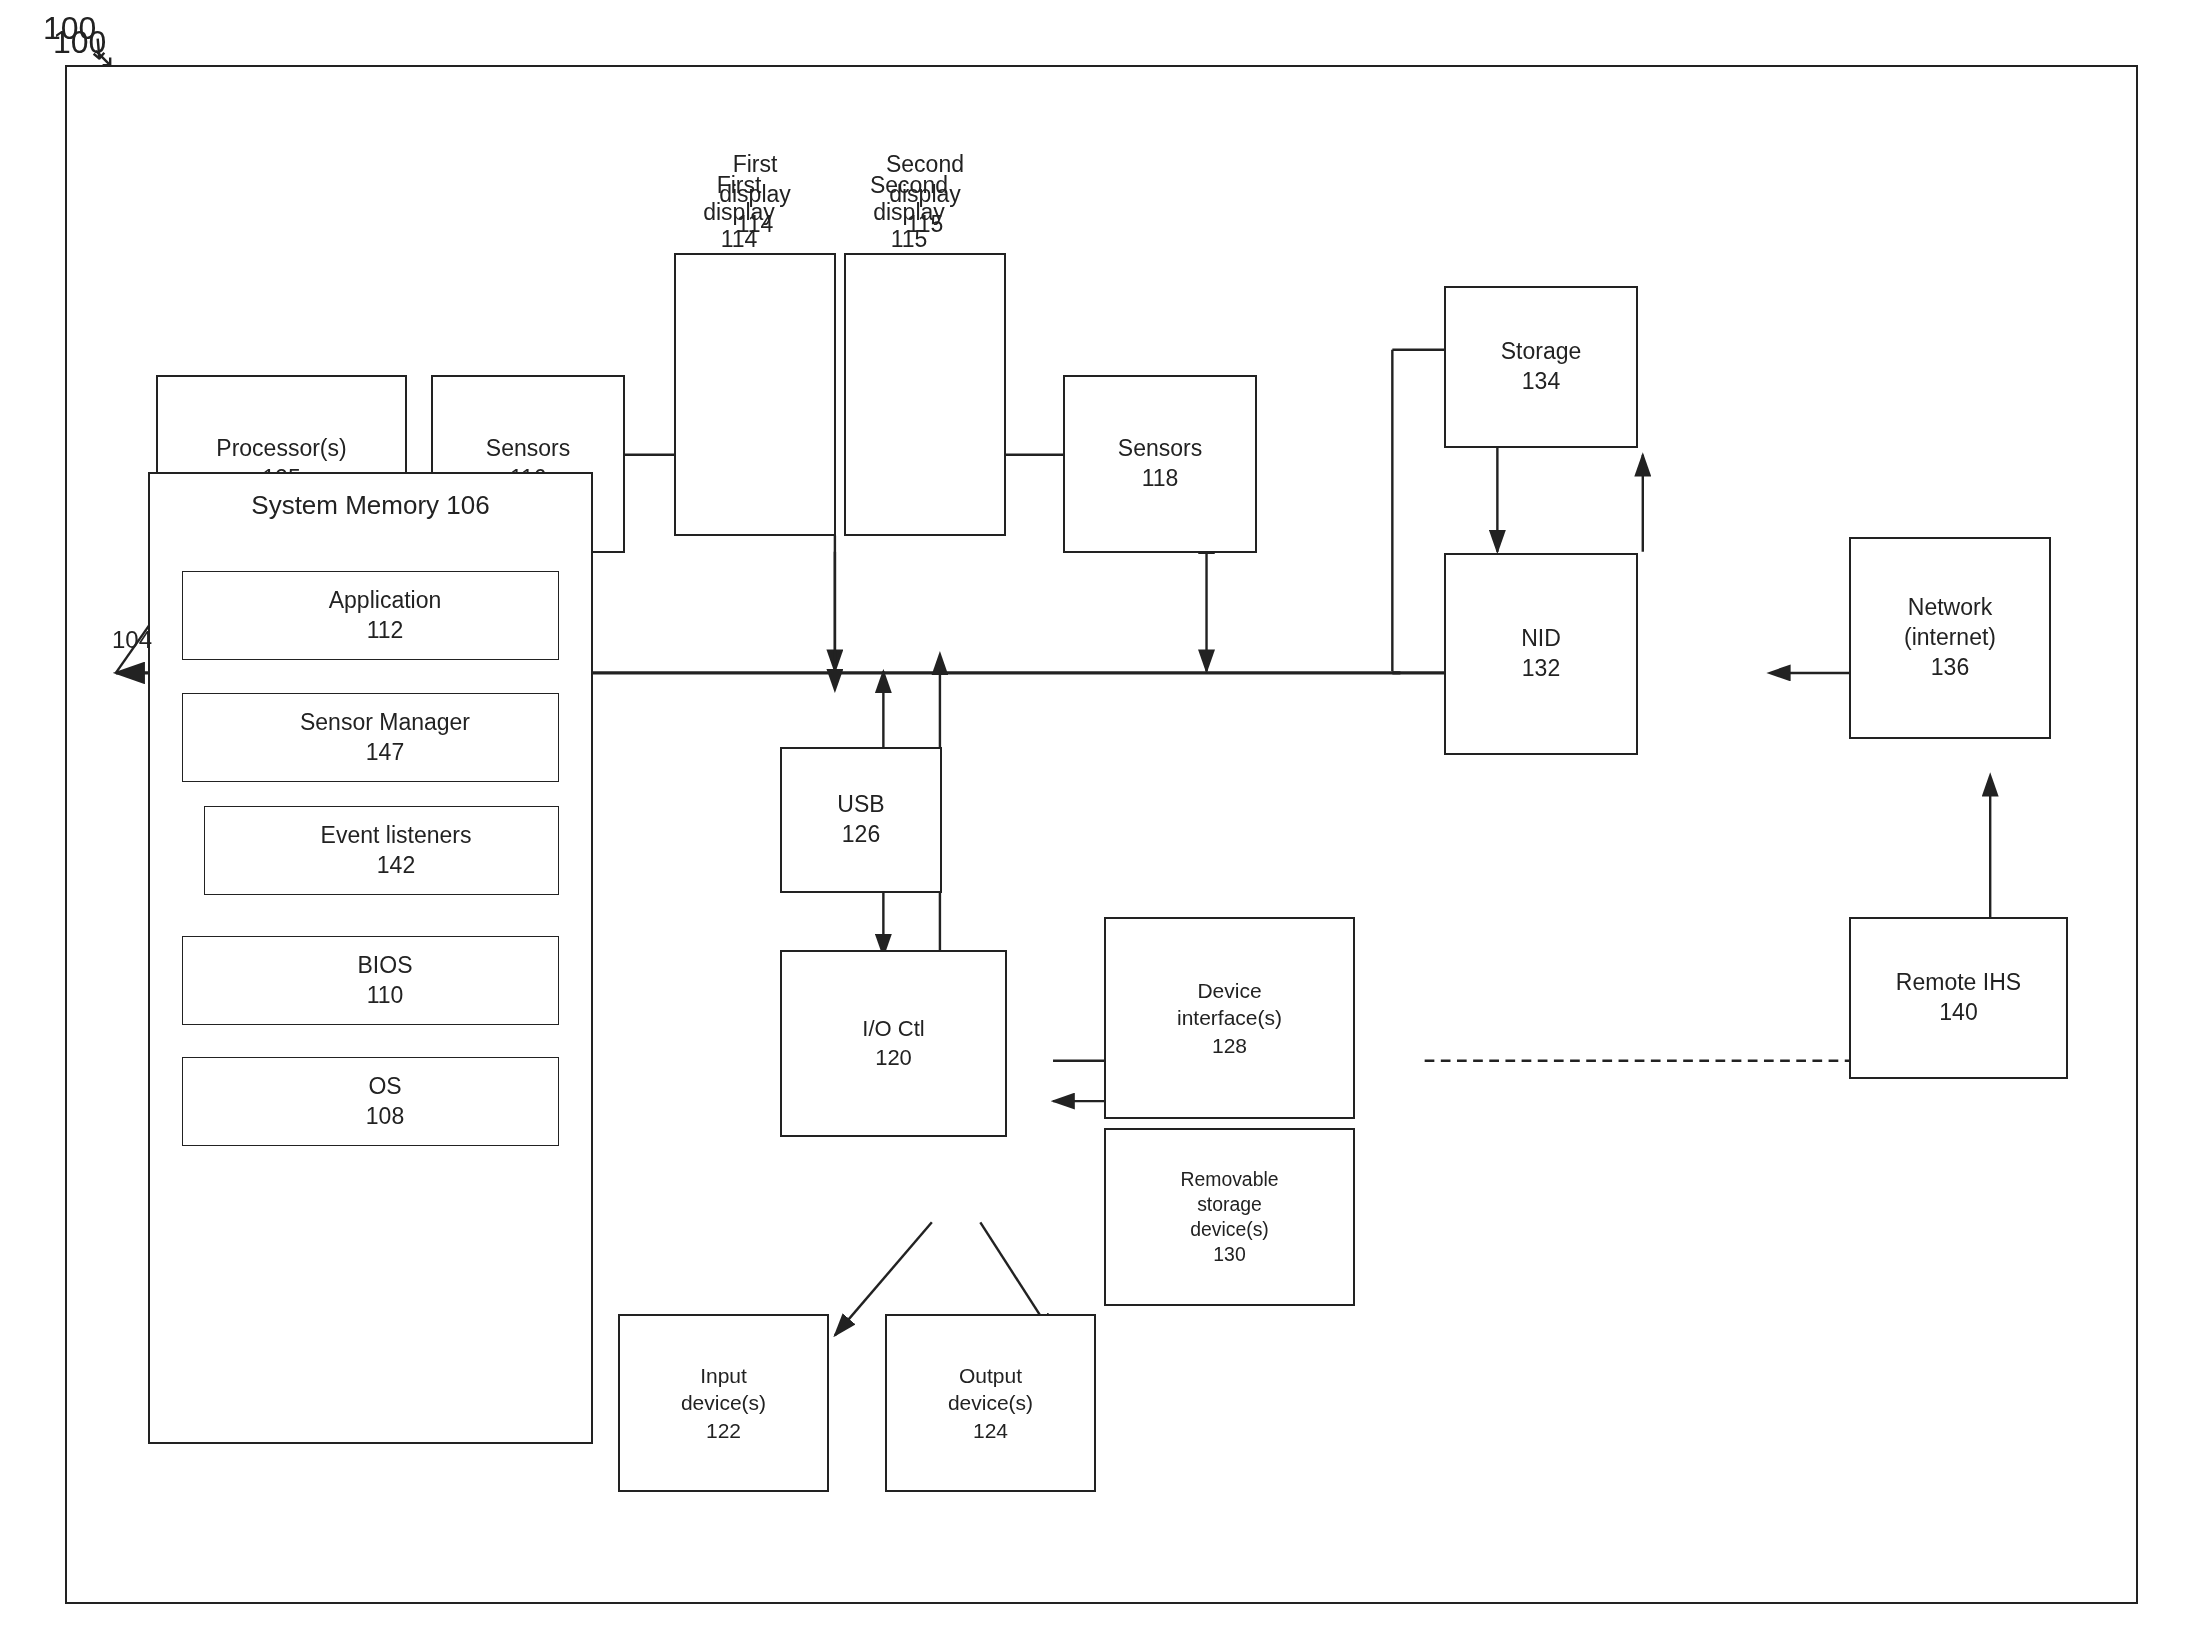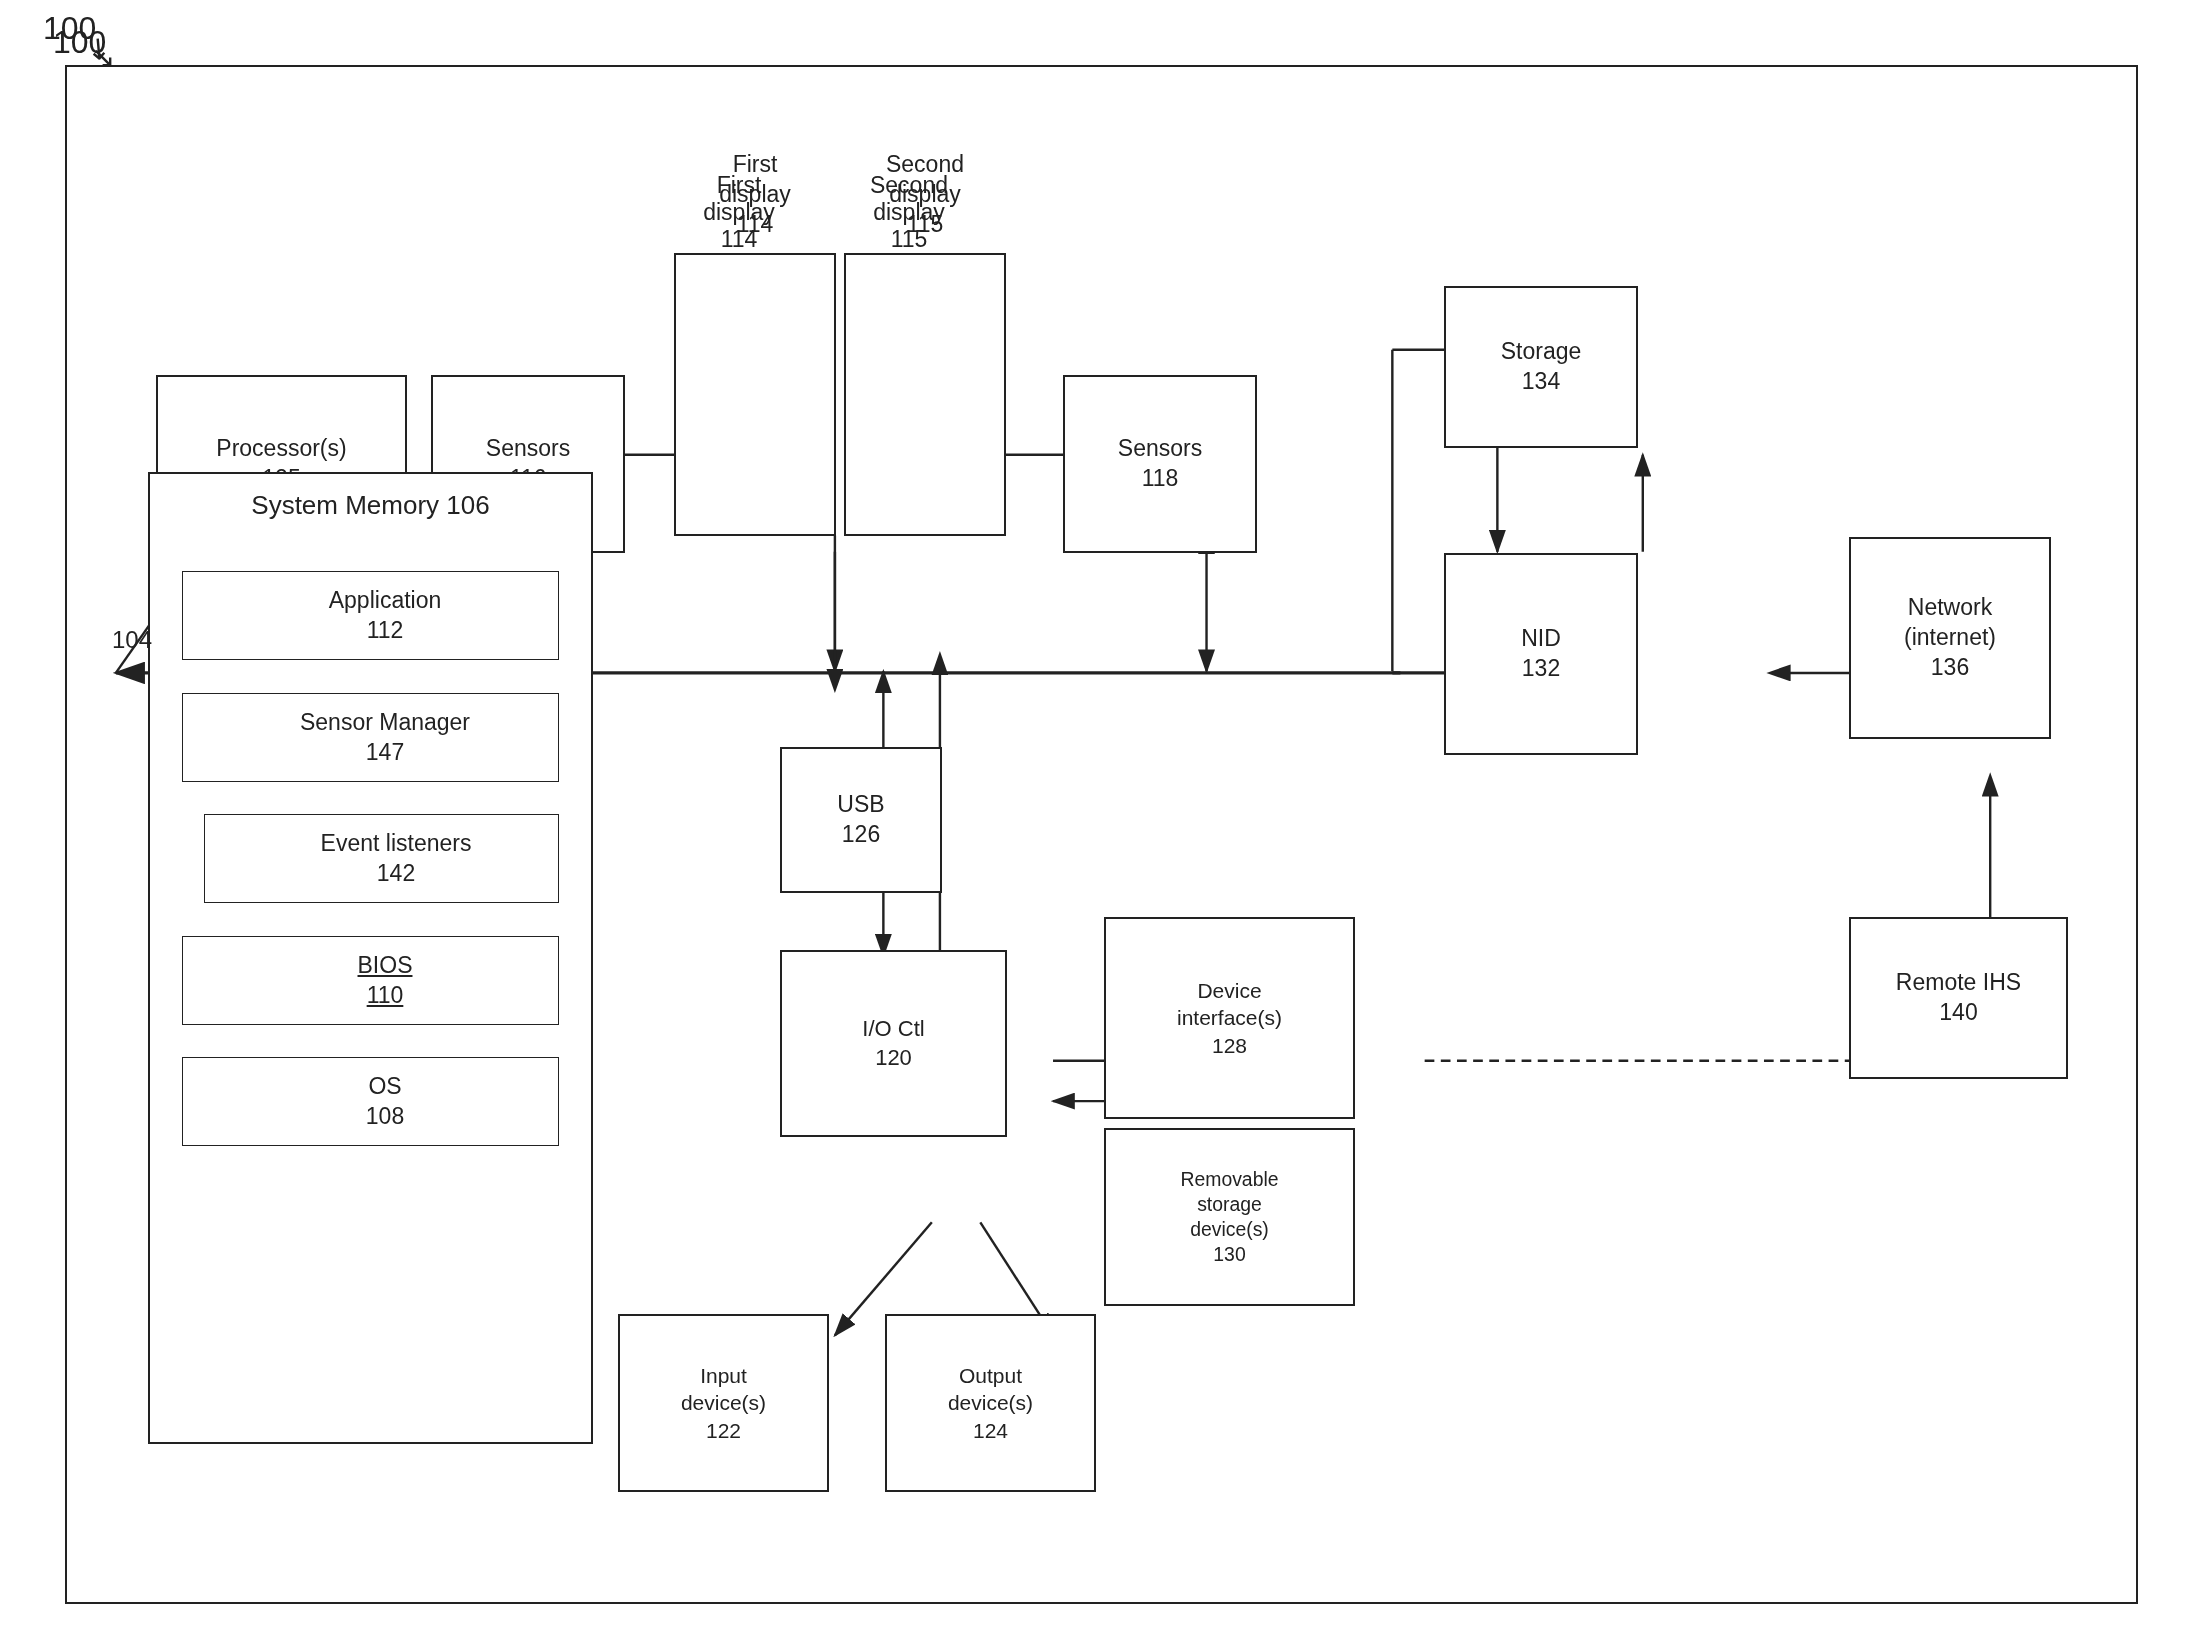--- a/index.html
+++ b/index.html
@@ -248,27 +248,27 @@
     <div class="inner-box" style="top:97px;">
       <span style="white-space:pre-line;">Application
 112</span>
     </div>
 
     <div class="inner-box" style="top:219px;">
       <span style="white-space:pre-line;">Sensor Manager
 147</span>
     </div>
 
-    <div class="inner-box" style="top:340px;margin-left:22px;">
+    <div class="inner-box" style="top:332px;margin-left:22px;">
       <span style="white-space:pre-line;">Event listeners
 142</span>
     </div>
 
     <div class="inner-box" style="top:462px;">
-      <span style="white-space:pre-line;text-decoration:underline;">BIOS
+      <span style="white-space:pre-line;">BIOS
 110</span>
     </div>
 
     <div class="inner-box" style="top:583px;">
       <span style="white-space:pre-line;">OS
 108</span>
     </div>
   </div>
 
   <div style="position:absolute; top:559px; left:45px; font-size:24px; color:#222;">104</div>

